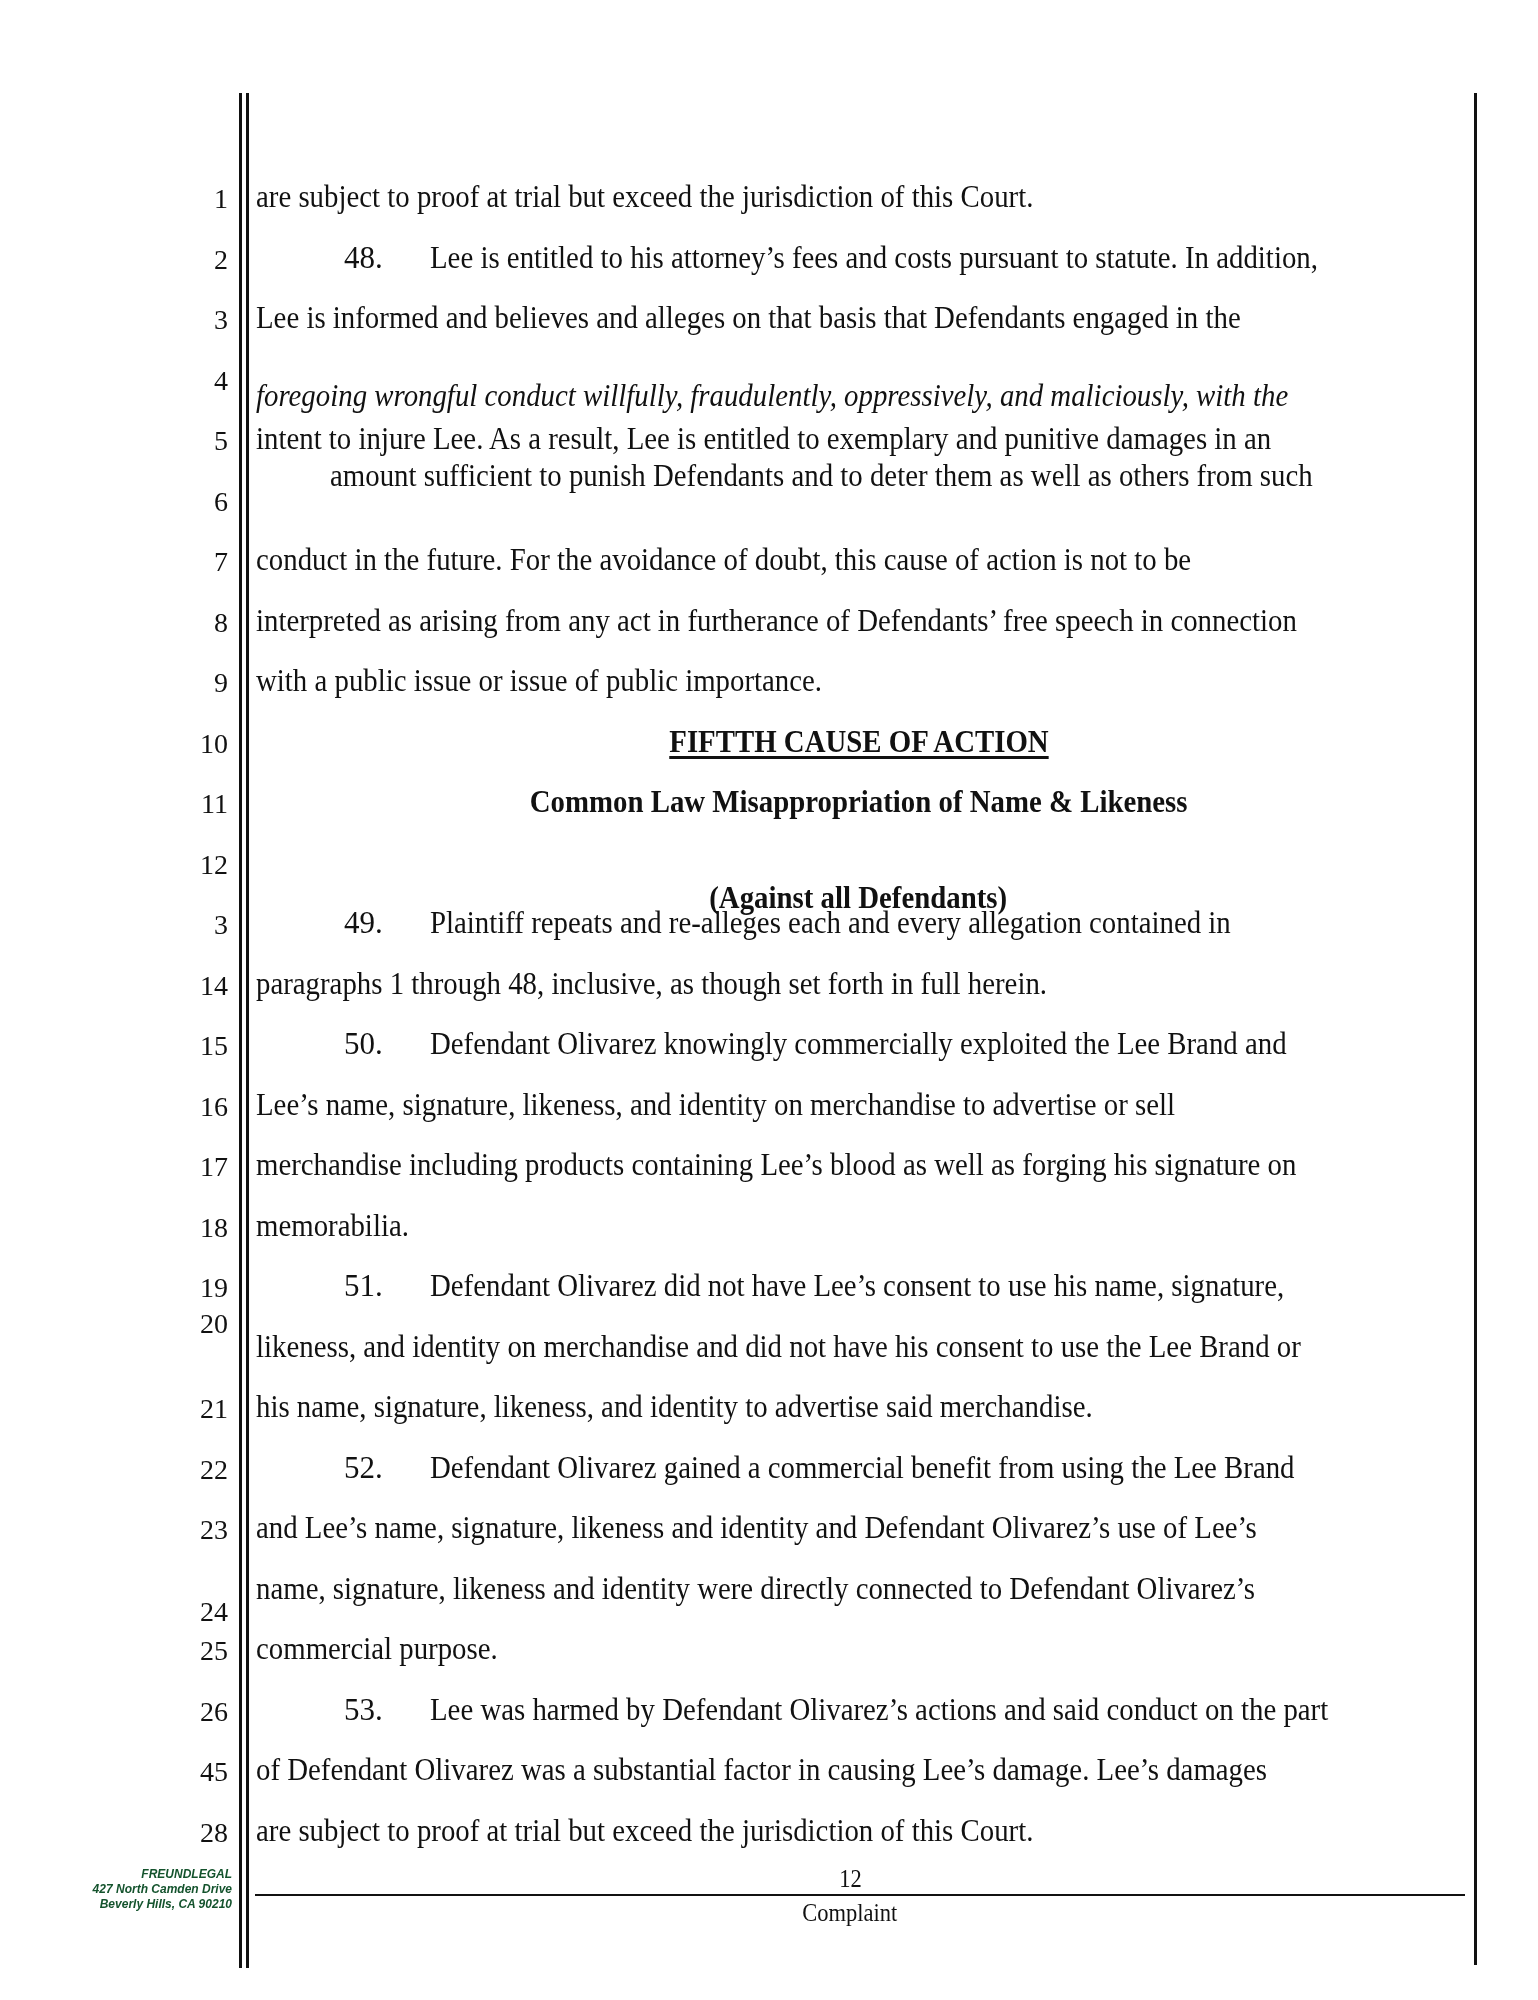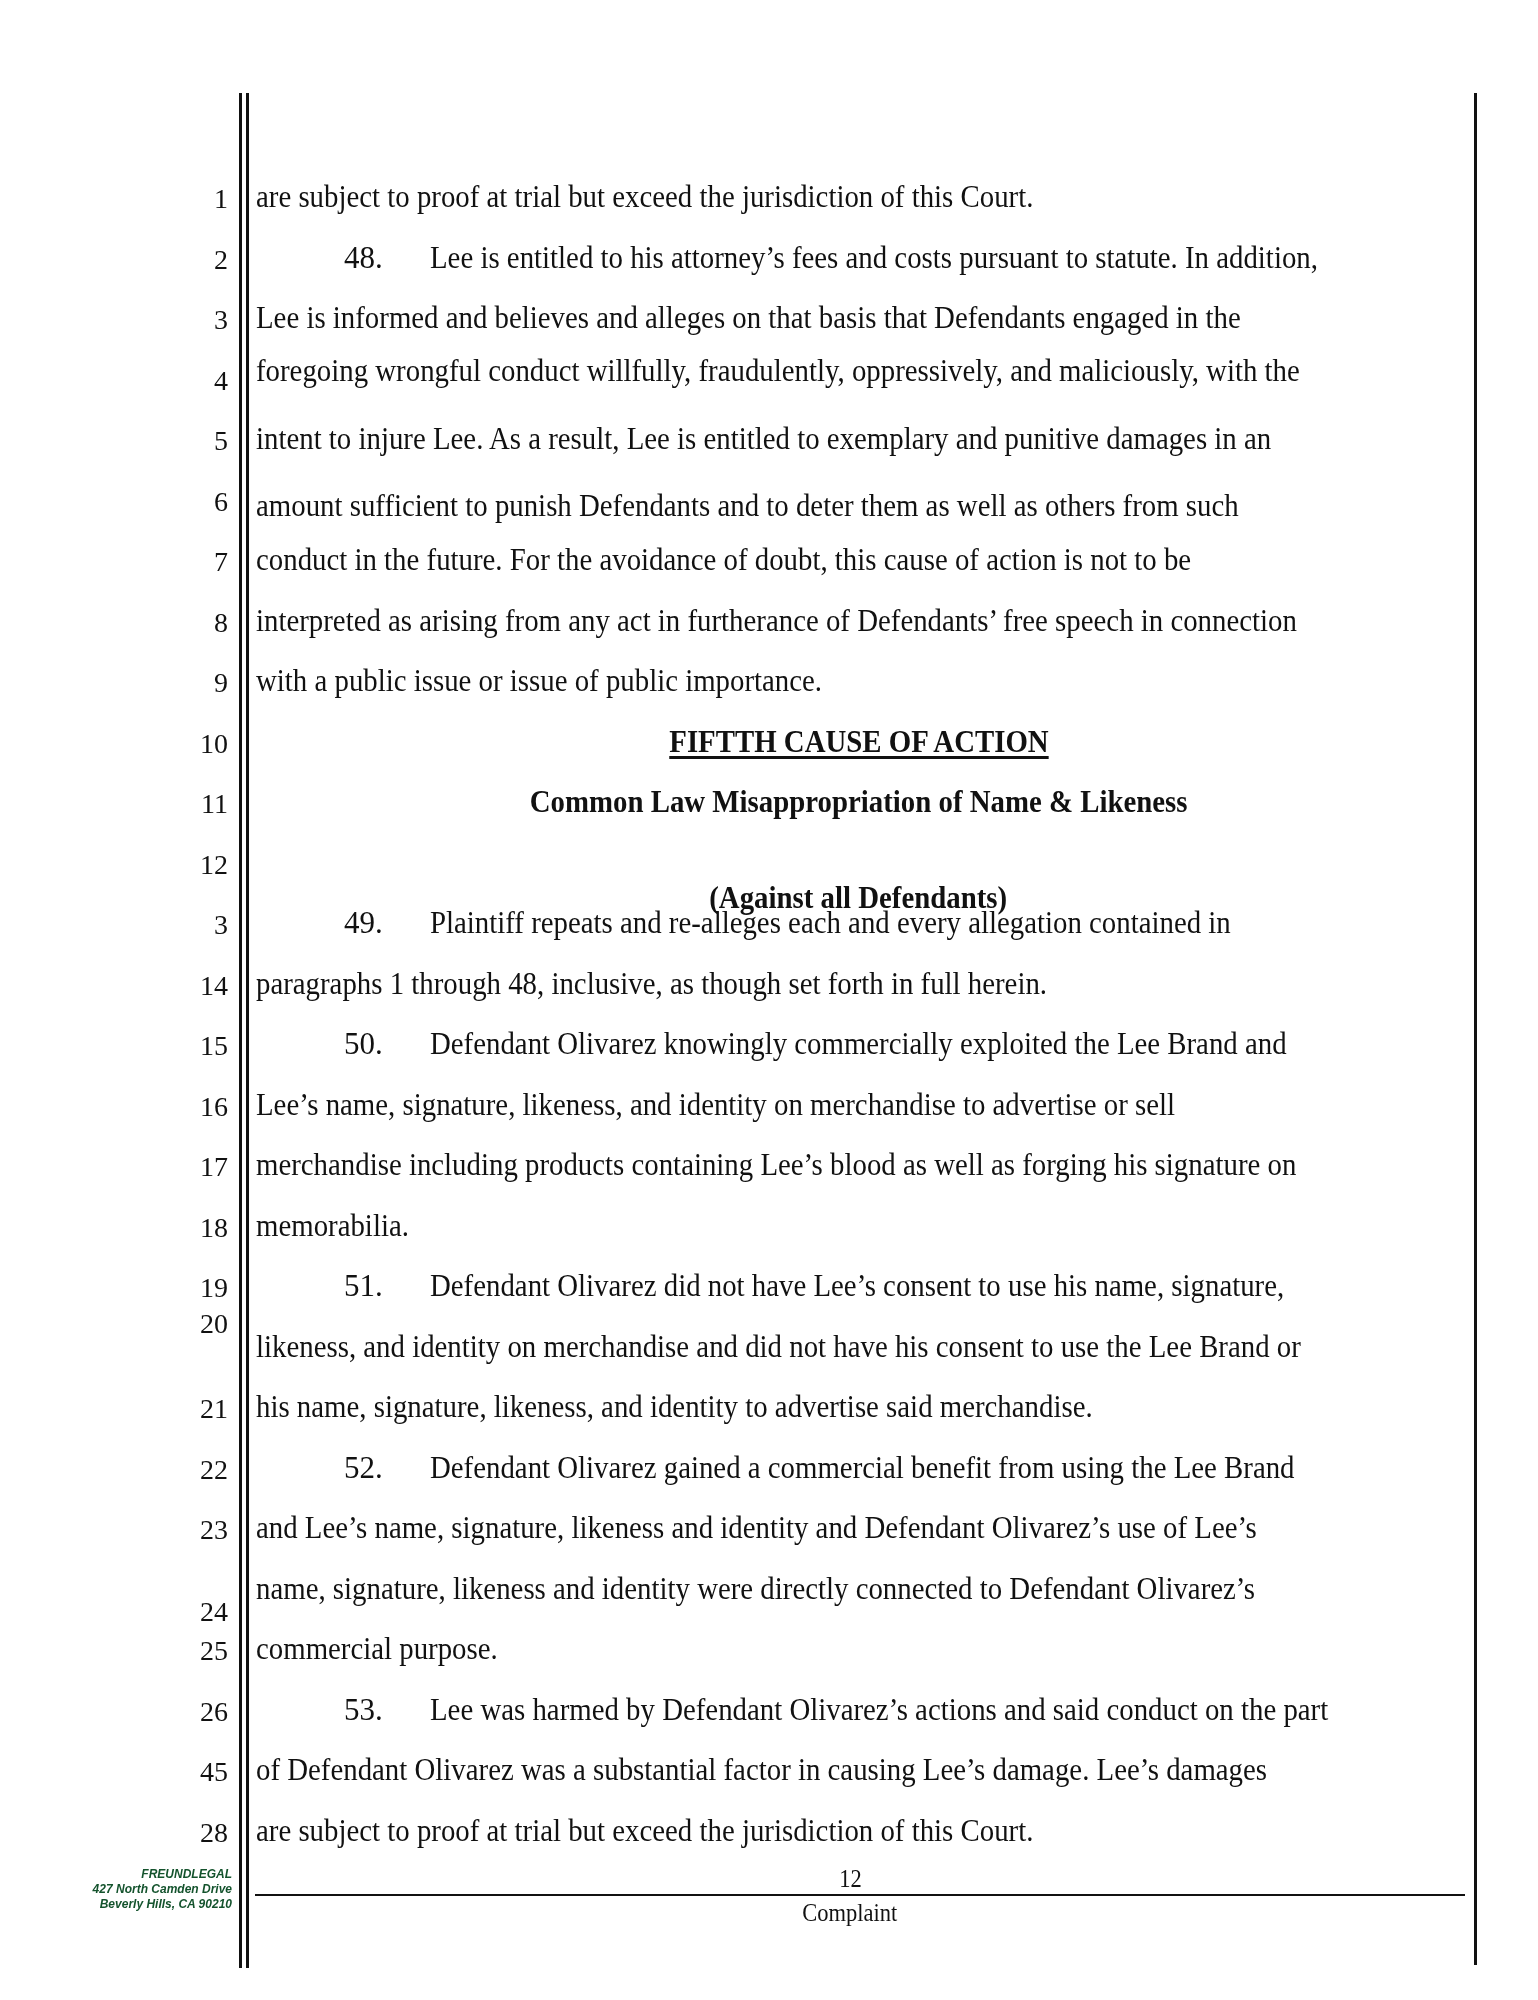--- a/index.html
+++ b/index.html
@@ -69,23 +69,23 @@
       <div class="line-num" style="top: 1755px;">45</div>
       <div class="line-num" style="top: 1815.5px;">28</div>
     </div>
   <div id="body-lines">
       <div class="line" style="top: 180px;"><span class="txt">are subject to proof at trial but exceed the jurisdiction of this Court.</span></div>
       <div class="line indent" style="top: 240.5px;">
         <span class="pnum">48.</span>
         <span class="ptxt">Lee is entitled to his attorney’s fees and costs pursuant to statute.  In addition,</span>
       </div>
       <div class="line" style="top: 301px;"><span class="txt">Lee is informed and believes and alleges on that basis that Defendants engaged in the</span></div>
-      <div class="line" style="top: 354px;"><span class="txt">foregoing wrongful conduct willfully, fraudulently, oppressively, and maliciously, with the</span></div>
+      <div class="line" style="top: 379px; font-style: italic;"><span class="txt">foregoing wrongful conduct willfully, fraudulently, oppressively, and maliciously, with the</span></div>
       <div class="line" style="top: 422px;"><span class="txt">intent to injure Lee.  As a result, Lee is entitled to exemplary and punitive damages in an</span></div>
-      <div class="line" style="top: 489px;"><span class="txt">amount sufficient to punish Defendants and to deter them as well as others from such</span></div>
+      <div class="line" style="top: 459px; text-align: center;"><span class="txt">amount sufficient to punish Defendants and to deter them as well as others from such</span></div>
       <div class="line" style="top: 543px;"><span class="txt">conduct in the future.  For the avoidance of doubt, this cause of action is not to be</span></div>
       <div class="line" style="top: 603.5px;"><span class="txt">interpreted as arising from any act in furtherance of Defendants’ free speech in connection</span></div>
       <div class="line" style="top: 664px;"><span class="txt">with a public issue or issue of public importance.</span></div>
       <div class="heading underline" style="top: 724.5px;"><span class="txt">FIFTTH CAUSE OF ACTION</span></div>
       <div class="heading" style="top: 785px;"><span class="txt">Common Law Misappropriation of Name &amp; Likeness</span></div>
       <div class="heading" style="top: 845.5px; margin-top: 35px;"><span class="txt">(Against all Defendants)</span></div>
       <div class="line indent" style="top: 906px;">
         <span class="pnum">49.</span>
         <span class="ptxt">Plaintiff repeats and re-alleges each and every allegation contained in</span>
       </div>

